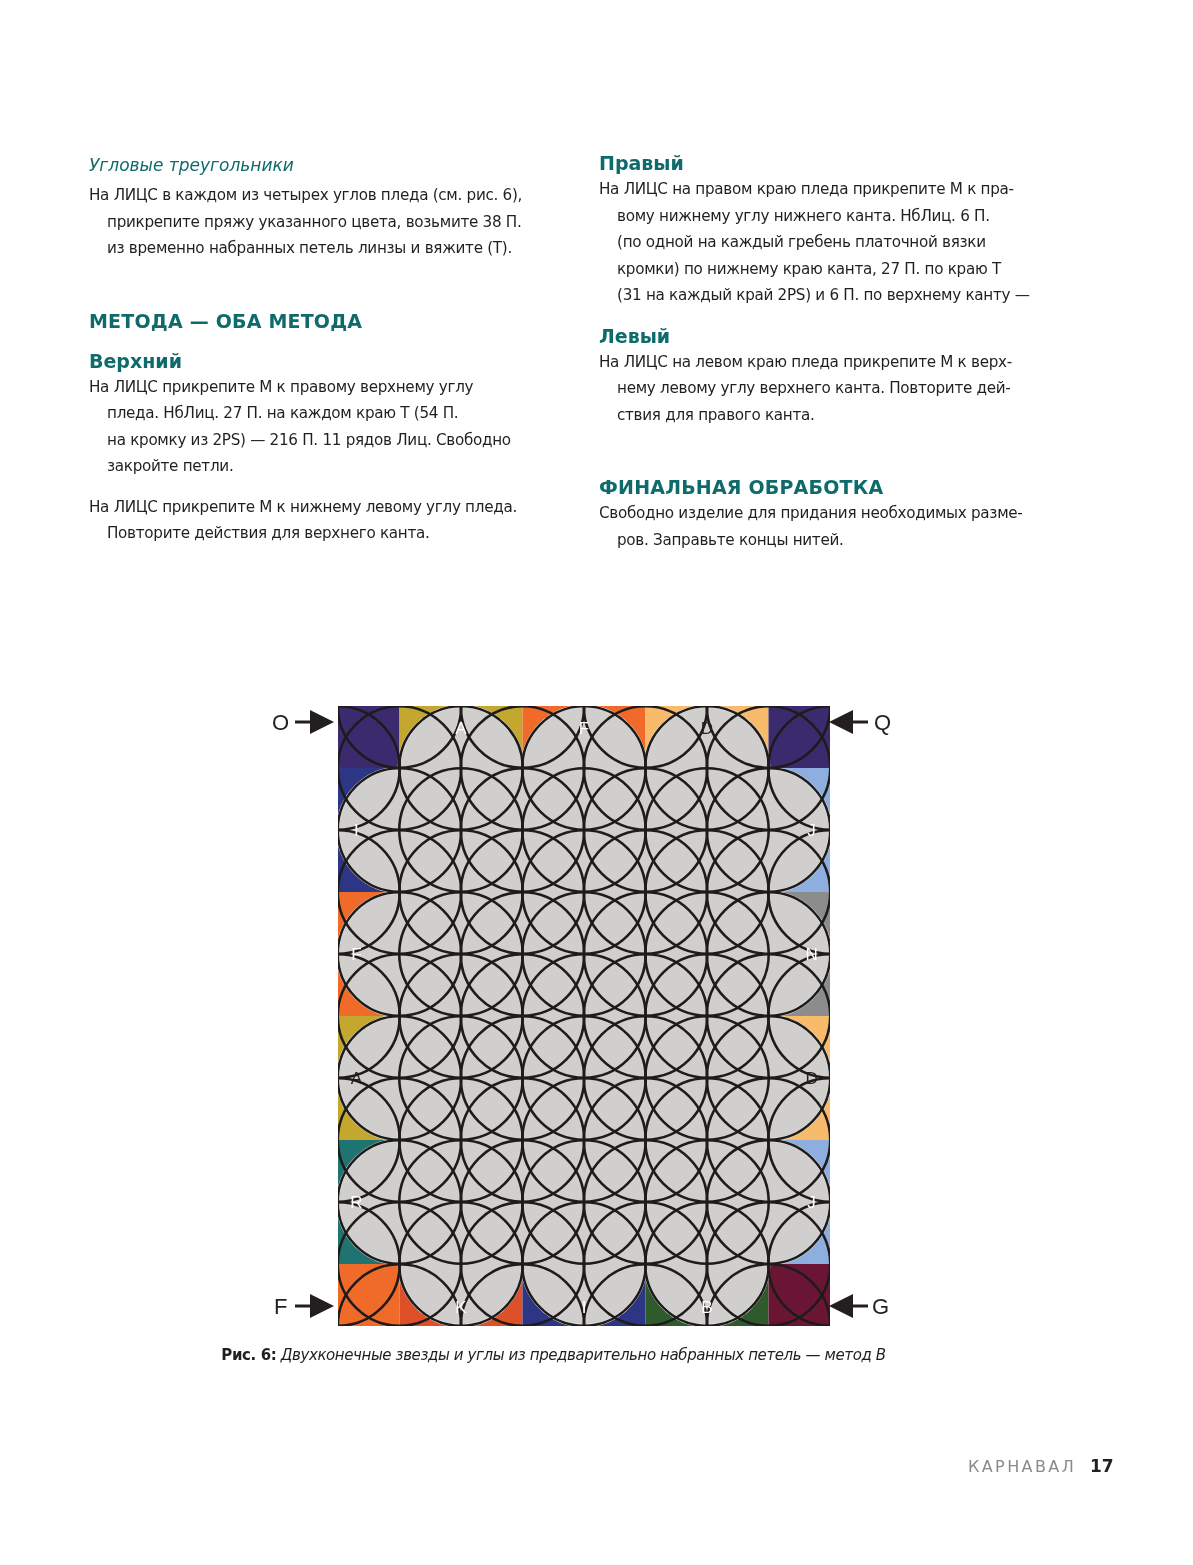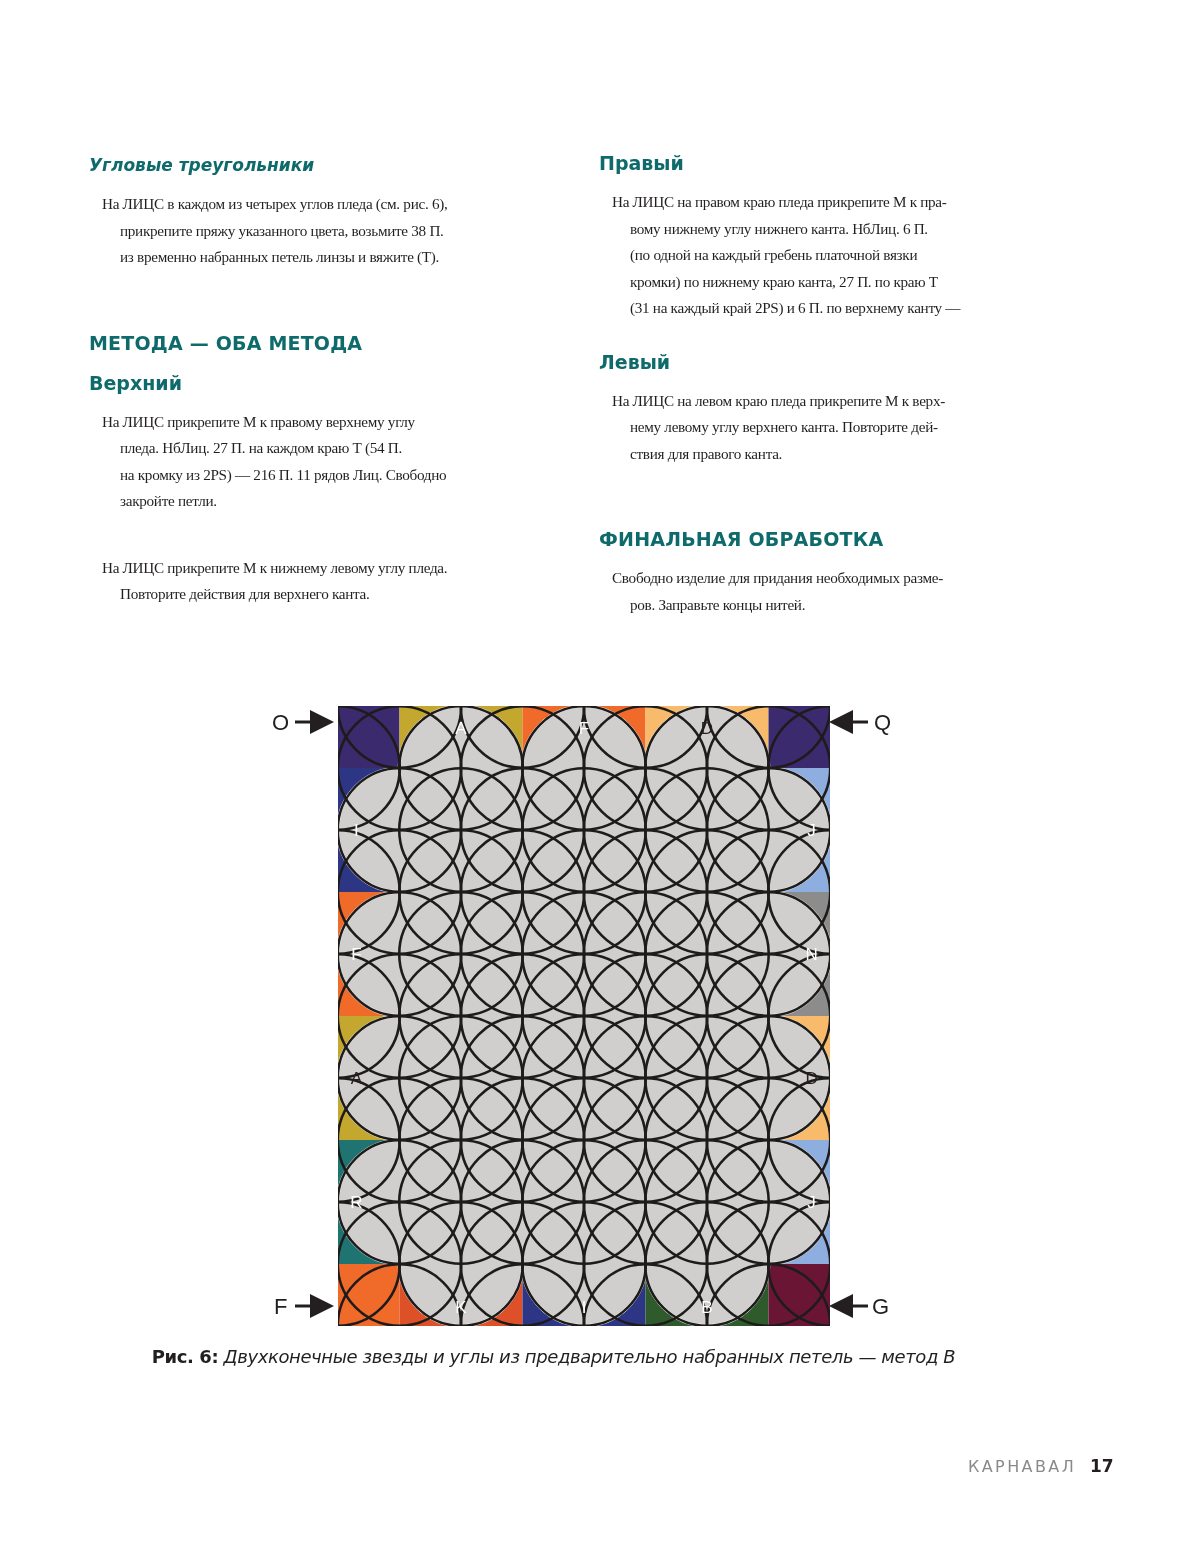--- a/index.html
+++ b/index.html
@@ -1,31 +1,31 @@
 <!DOCTYPE html>
 <html><head>
 <meta charset="utf-8">
 <style>
   html, body { margin: 0; padding: 0; background: #ffffff; }
   body { width: 1193px; height: 1565px; position: relative; overflow: hidden;
          font-family: "DejaVu Sans", "Liberation Sans", sans-serif; color: #231f20; }
   .col { position: absolute; top: 150px; width: 480px; }
   .col.left { left: 89px; }
   .col.right { left: 599px; }
-  .h-italic { font-style: italic; font-weight: 700; color: #0f6b6b; font-size: 17px; line-height: 26px; margin: 2px 0 4px 0; }
+  .h-italic { font-style: italic; font-weight: 400; color: #0f6b6b; font-size: 17px; line-height: 26px; margin: 2px 0 4px 0; }
   .h-sub { font-weight: 700; color: #0f6b6b; font-size: 19px; line-height: 26px; margin: 0; }
   .h-sec { font-weight: 700; color: #0f6b6b; font-size: 19px; line-height: 26px; margin: 0; letter-spacing: 0.2px; }
-  .para { font-size: 15.2px; line-height: 26.5px; margin: 13px; letter-spacing: -0.3px; font-family: Liberation Serif, serif; }
+  .para { font-size: 15.2px; line-height: 26.5px; margin: 0; letter-spacing: -0.3px; }
   .para .line { display: block; white-space: nowrap; }
   .para .line.ind { padding-left: 18px; }
   .gap-s { height: 14px; }
   .gap-l { height: 40px; }
   .figure { position: absolute; left: 260px; top: 695px; width: 660px; height: 645px; }
   .caption { position: absolute; left: 0; width: 1107px; top: 1346px; text-align: center;
-             font-size: 18px; color: #231f20; letter-spacing: -0.4px; }
+             font-size: 15px; color: #231f20; letter-spacing: -0.4px; }
   .caption b { font-weight: 700; }
   .caption i { font-style: italic; }
   .footer { position: absolute; top: 1457px; left: 968px; font-size: 16px; letter-spacing: 2.4px; color: #8a8a8a; }
   .pagenum { position: absolute; top: 1456px; left: 1090px; font-size: 17px; font-weight: 700; color: #231f20; }
   .marker { font-family: "Liberation Sans", sans-serif; font-size: 22px; fill: #231f20; }
   .tri-label { font-family: "Liberation Sans", sans-serif; font-size: 17px; }
 </style>
 </head>
 <body>
 

